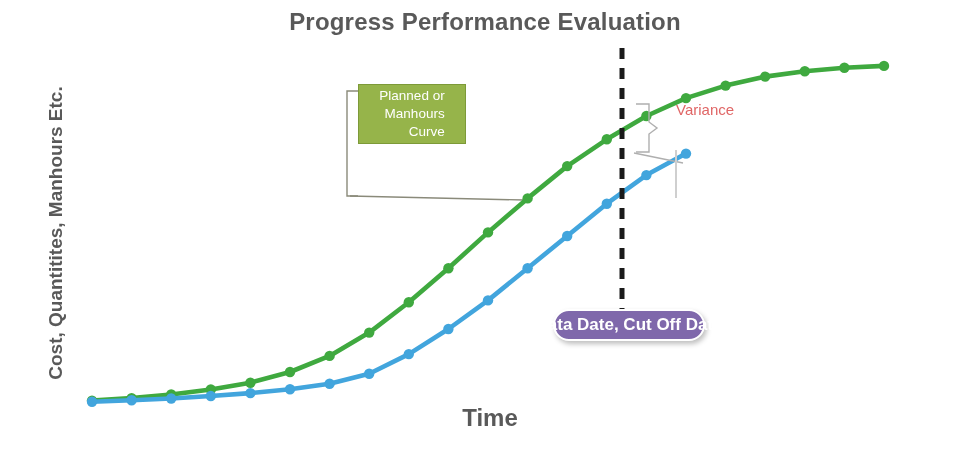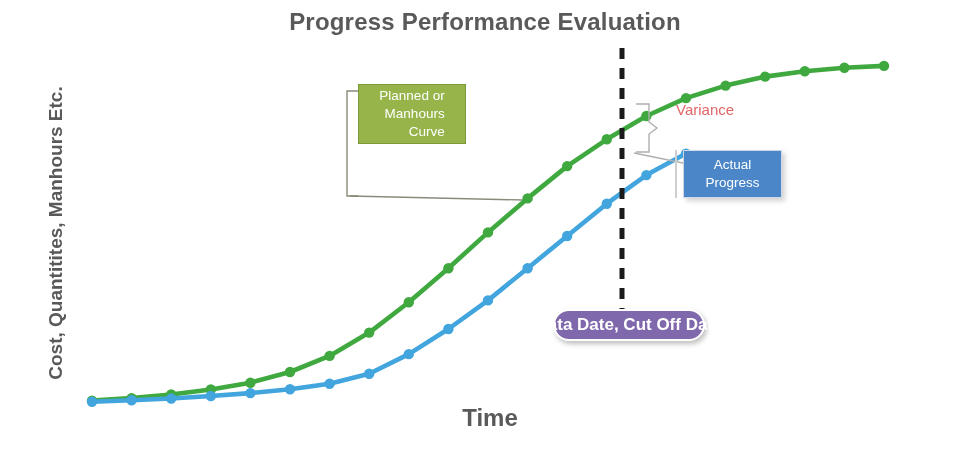--- a/index.html
+++ b/index.html
@@ -217,22 +217,16 @@
   <div class="callout-planned">
     <div>
       <span>Planned or</span><br>
       <span>Manhours</span><br>
       <span>Curve</span>
     </div>
   </div>
 
   <div class="variance-label">Variance</div>
 
-  <div class="callout-actual">
-    <div>
-      <span>Actual</span><br>
-      <span>Progress</span>
-    </div>
-  </div>
 
   <div class="data-date-pill">Data Date, Cut Off Date</div>
 
 </div>
 
 </body></html>

